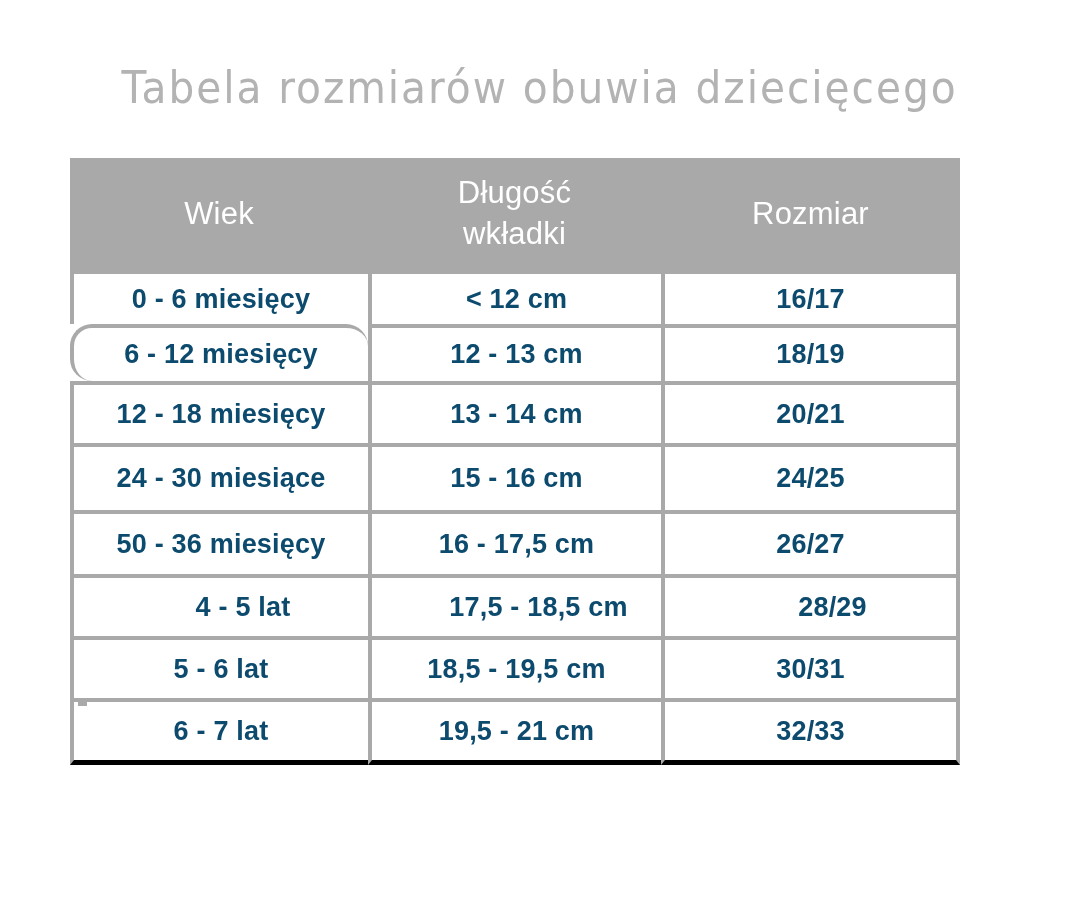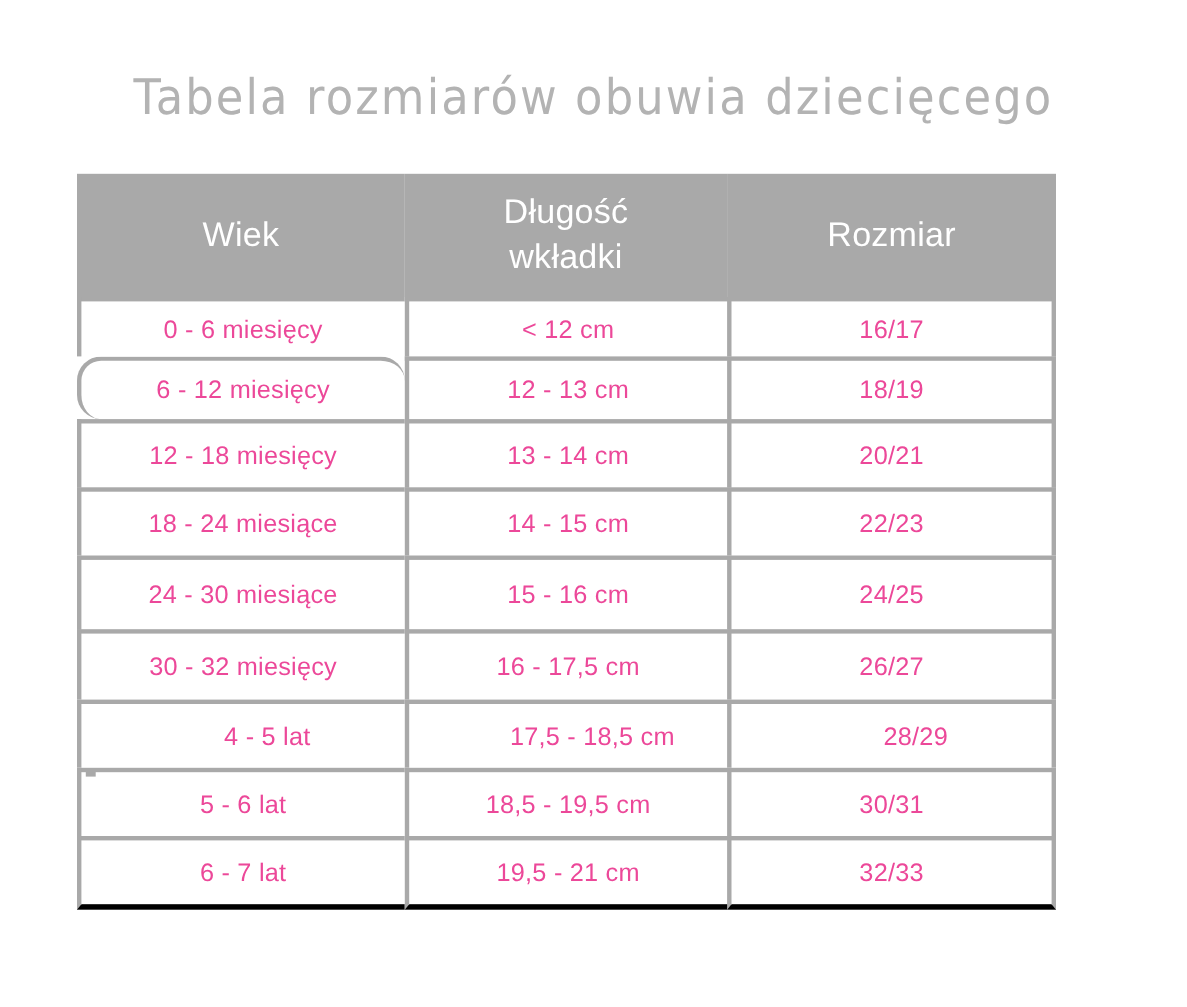--- a/index.html
+++ b/index.html
@@ -68,23 +68,23 @@
     line-height: 1.32;
     border: none;
     letter-spacing: 0.2px;
   }
   th.th-age, th.th-size { line-height: 1.2; }
   th .hdr-line { display: block; }
 
   
   tbody tr td {
     background: #ffffff;
-    color: #ec4899;
-    font-size: 23px;
-    font-weight: 400;
+    color: #0c4a6e;
+    font-size: 27px;
+    font-weight: 700;
     text-align: center;
     vertical-align: middle;
     padding: 0;
     letter-spacing: 0.2px;
     border-top: 4px solid #a9a9a9;
     border-left: 4px solid #a9a9a9;
     border-right: 0;
     border-bottom: 0;
     position: relative;
   }
@@ -176,45 +176,34 @@
           <td>
             <span class="cell-text">12 - 18 miesięcy</span>
           </td>
           <td>
             <span class="cell-text">13 - 14 cm</span>
           </td>
           <td class="last-col">
             <span class="cell-text">20/21</span>
           </td>
         </tr>
-        <tr data-row="3">
-          <td>
-            <span class="cell-text">18 - 24 miesiące</span>
-          </td>
-          <td>
-            <span class="cell-text">14 - 15 cm</span>
-          </td>
-          <td class="last-col">
-            <span class="cell-text">22/23</span>
-          </td>
-        </tr>
         <tr data-row="4">
           <td>
             <span class="cell-text">24 - 30 miesiące</span>
           </td>
           <td>
             <span class="cell-text">15 - 16 cm</span>
           </td>
           <td class="last-col">
             <span class="cell-text">24/25</span>
           </td>
         </tr>
         <tr data-row="5">
           <td>
-            <span class="cell-text">30 - 32 miesięcy</span>
+            <span class="cell-text">50 - 36 miesięcy</span>
           </td>
           <td>
             <span class="cell-text">16 - 17,5 cm</span>
           </td>
           <td class="last-col">
             <span class="cell-text">26/27</span>
           </td>
         </tr>
         <tr data-row="6">
           <td>

